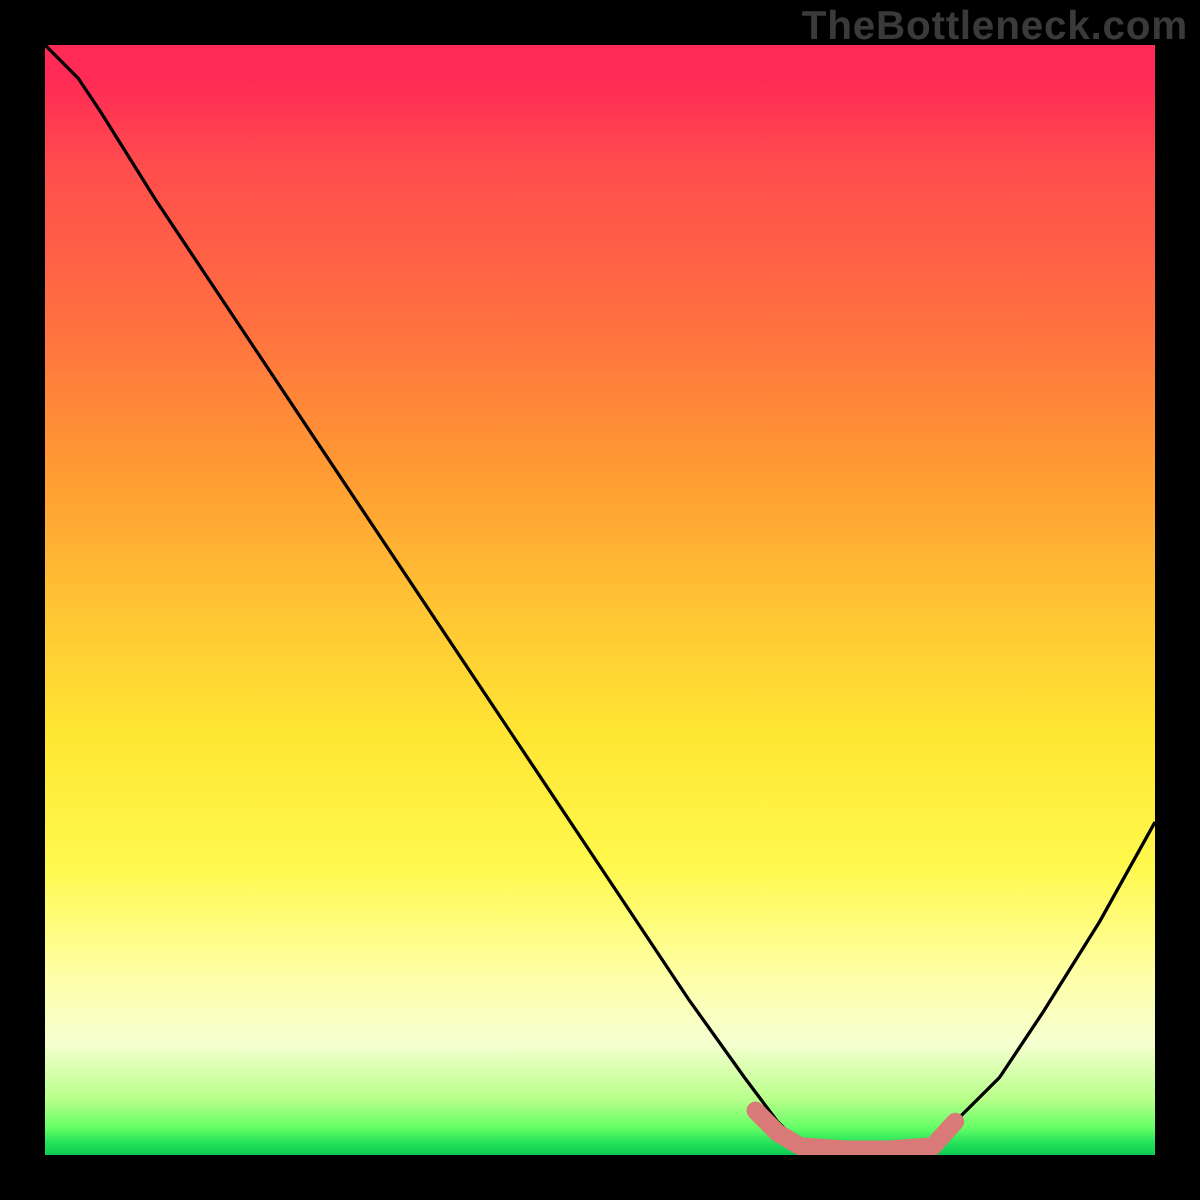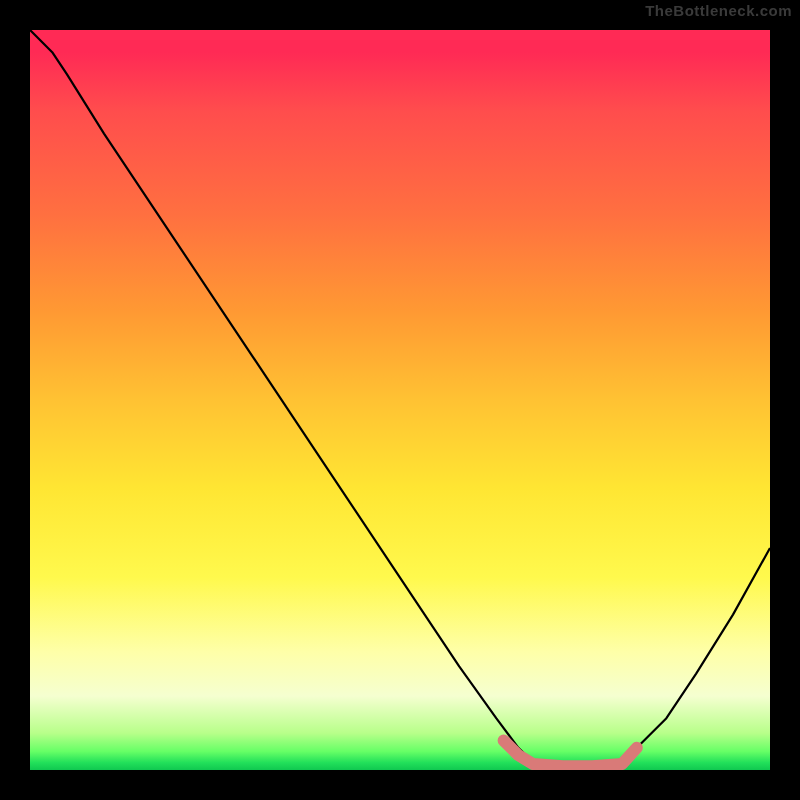--- a/index.html
+++ b/index.html
@@ -14,21 +14,21 @@
   .wrap {
     position: relative;
     width: 800px;
     height: 800px;
   }
   .watermark {
     position: absolute;
     top: 2px;
     right: 8px;
     color: #3a3a3a;
-    font-size: 15px;
+    font-size: 27px;
     font-weight: 600;
     letter-spacing: 0.5px;
     z-index: 5;
     user-select: none;
   }
   .plot-frame {
     position: absolute;
     left: 30px;
     top: 30px;
     width: 740px;

